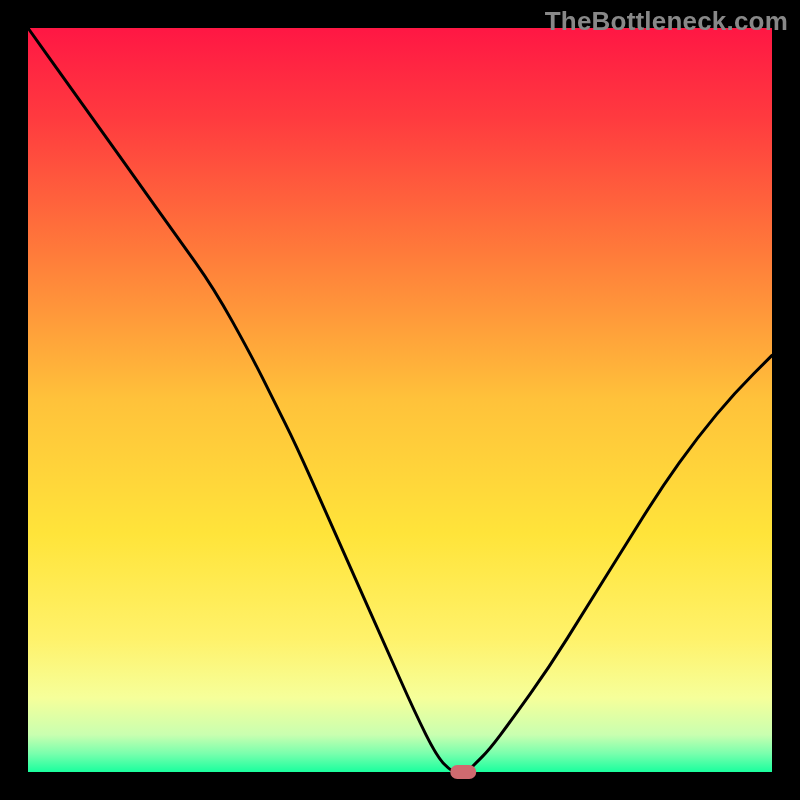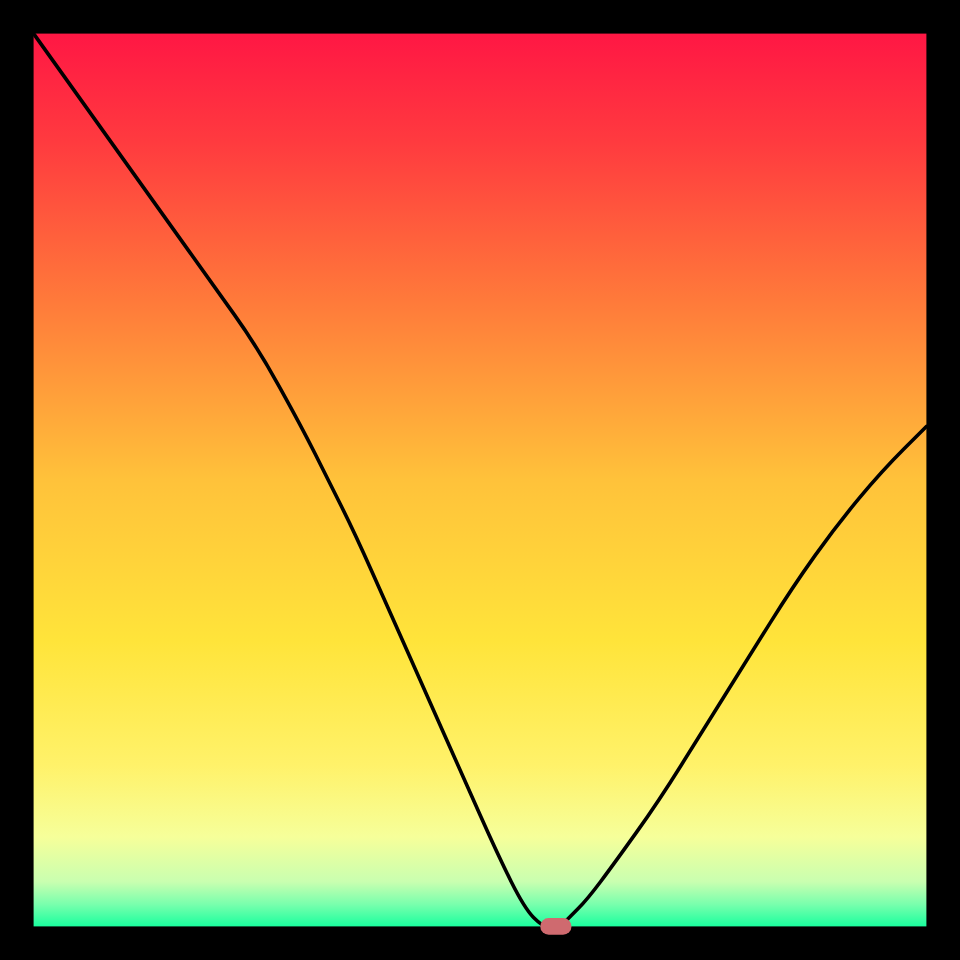--- a/index.html
+++ b/index.html
@@ -27,20 +27,21 @@
     letter-spacing: 0.2px;
   }
   svg {
     display: block;
   }
 </style>
 </head>
 <body>
 
 <div class="chart-container">
+  <div class="watermark">TheBottleneck.com</div>
   <svg id="chart-svg" width="800" height="800" viewBox="0 0 800 800">
       <defs>
         <linearGradient id="bg-grad" x1="0" y1="0" x2="0" y2="1">
           <stop offset="0%" stop-color="#ff1744"></stop>
           <stop offset="12%" stop-color="#ff3a3f"></stop>
           <stop offset="30%" stop-color="#ff7a3a"></stop>
           <stop offset="50%" stop-color="#ffc23a"></stop>
           <stop offset="68%" stop-color="#ffe43a"></stop>
           <stop offset="82%" stop-color="#fff26a"></stop>
           <stop offset="90%" stop-color="#f6ff9a"></stop>

